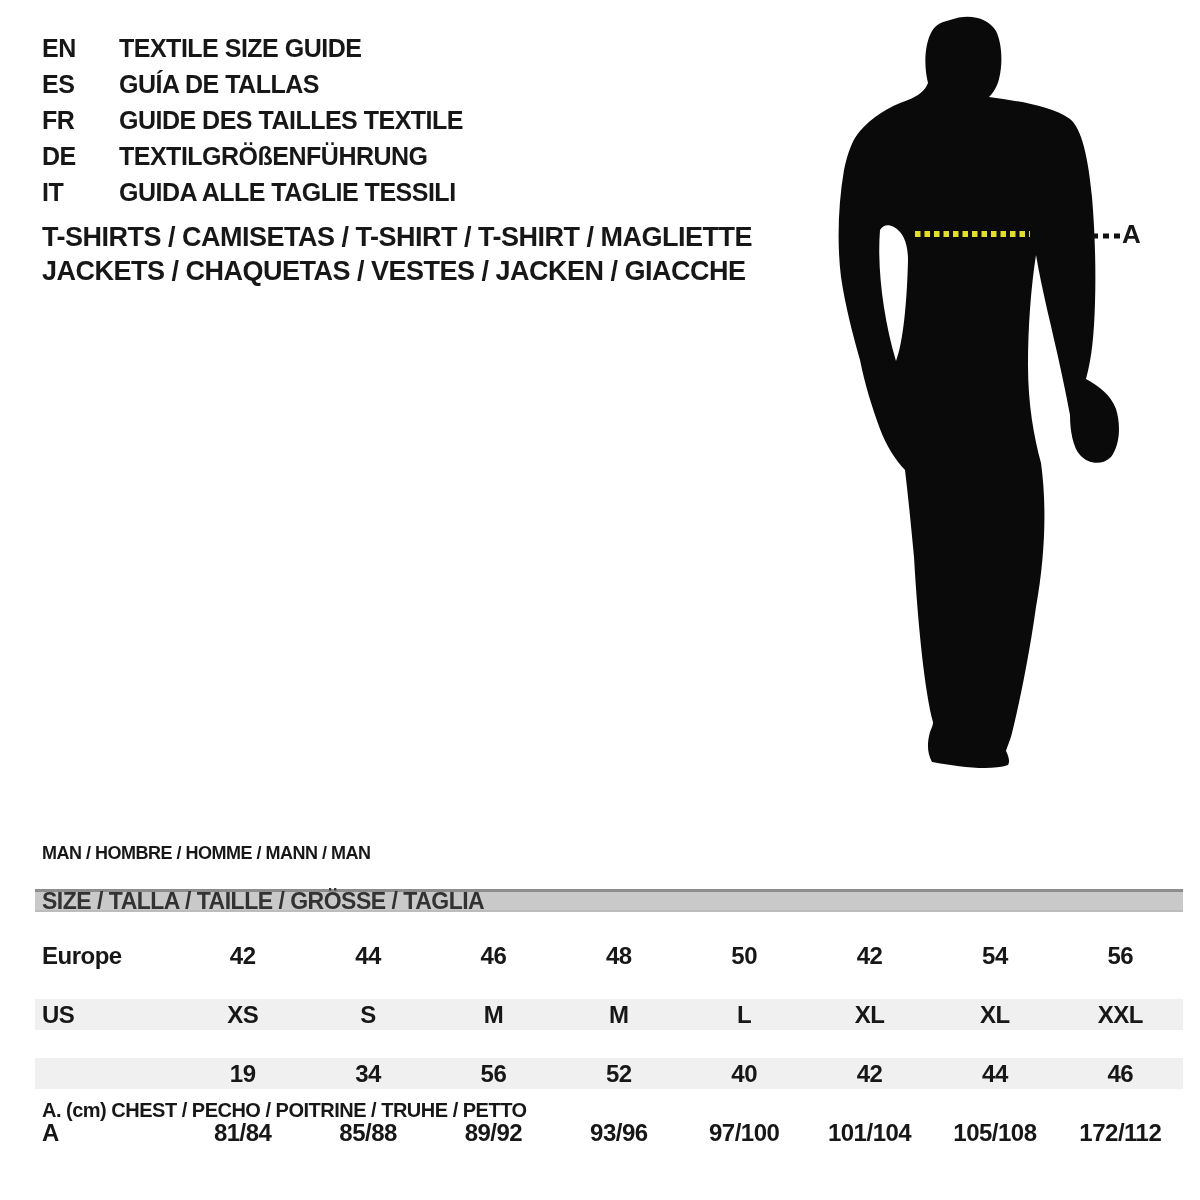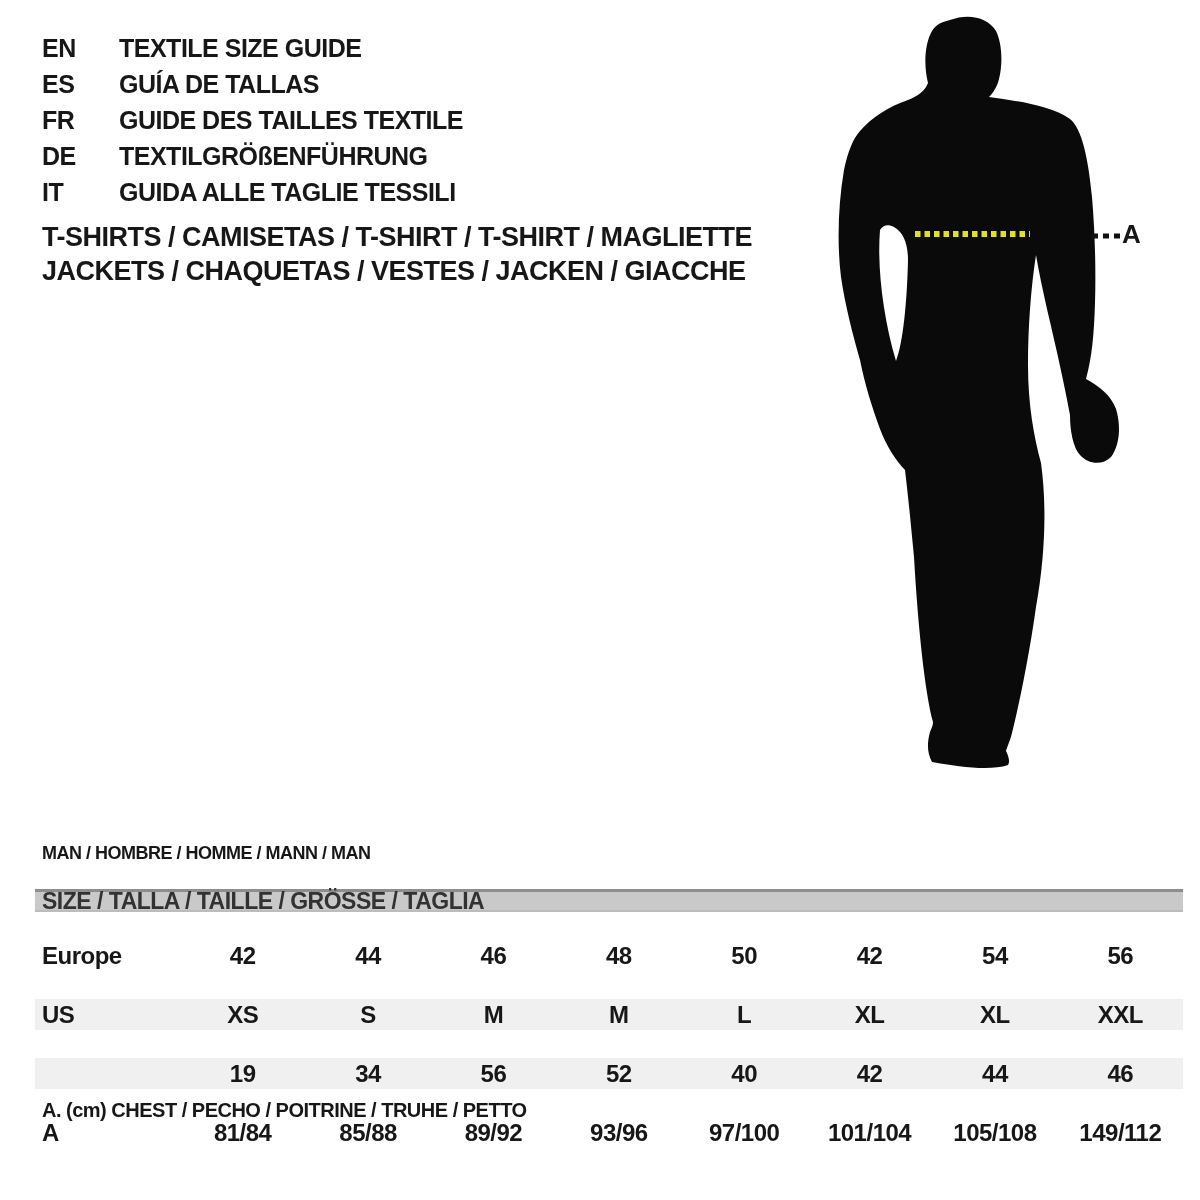--- a/index.html
+++ b/index.html
@@ -175,21 +175,21 @@
 
       <div class="size-row">
         <div class="row-label">A</div>
         <div class="cell">81/84</div>
         <div class="cell">85/88</div>
         <div class="cell">89/92</div>
         <div class="cell">93/96</div>
         <div class="cell">97/100</div>
         <div class="cell">101/104</div>
         <div class="cell">105/108</div>
-        <div class="cell">149/112</div>
+        <div class="cell">172/112</div>
       </div>
 
     </div>
   </div>
 
   <div class="footnote">A. (cm) CHEST / PECHO / POITRINE / TRUHE / PETTO</div>
 
 </div>
 
 </body></html>

